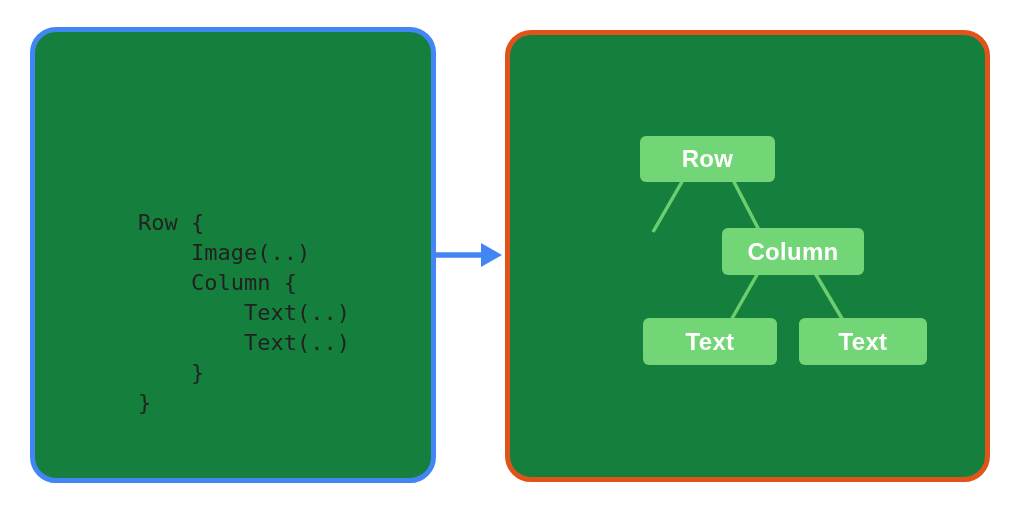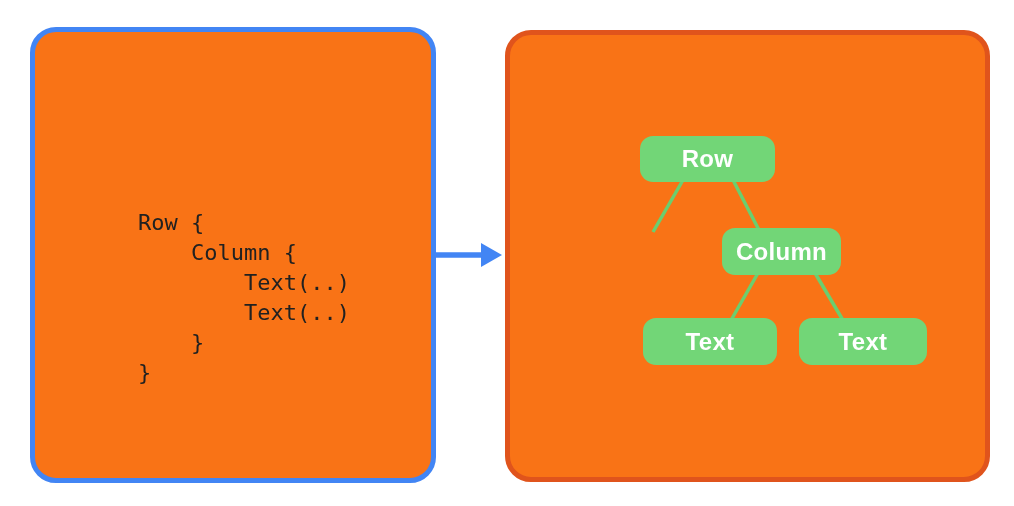--- a/index.html
+++ b/index.html
@@ -2,21 +2,21 @@
 <html style="--background: #FFFFFF; --code-panel-border: #4285F4; --tree-panel-border: #E0541C; --code-text: #212121; --node-fill: #72D677; --node-text: #FFFFFF; --edge-stroke: #6BCE6F; --arrow: #4285F4;"><head>
 <meta charset="utf-8">
 <style>
   html,body { margin:0; padding:0; background:#ffffff; }
   .canvas {
     position:relative; width:1014px; height:506px;
     background:var(--background,#ffffff);
     font-family:"Liberation Sans", sans-serif;
     overflow:hidden;
   }
-  .panel { position:absolute; background:#f97316; box-sizing:border-box; }
+  .panel { position:absolute; background:#15803d; box-sizing:border-box; }
   .panel-code {
     left:30px; top:27px; width:406px; height:456px;
     border:5px solid var(--code-panel-border,#4285F4);
     border-radius:26px;
   }
   .panel-tree {
     left:505px; top:30px; width:485px; height:452px;
     border:5px solid var(--tree-panel-border,#E0541C);
     border-radius:26px;
   }
@@ -27,39 +27,39 @@
     color:var(--code-text,#212121);
   }
   .code-line { white-space:pre; }
   .edges, .arrow { position:absolute; pointer-events:none; }
   .edges { left:0; top:0; width:1014px; height:506px; }
   .edge { stroke:var(--edge-stroke,#6BCE6F); stroke-width:3.5px; }
   .node {
     position:absolute; display:flex; align-items:center; justify-content:center;
     background:var(--node-fill,#72D677);
     color:var(--node-text,#ffffff);
-    border-radius:13px;
+    border-radius:6px;
     font-size:24px; font-weight:600; letter-spacing:0.3px;
   }
   .node-row    { left:640px; top:136px; width:135px; height:46px; }
   .node-image  { left:562px; top:228px; width:134px; height:47px; }
-  .node-column { left:722px; top:228px; width:119px; height:47px; }
+  .node-column { left:722px; top:228px; width:142px; height:47px; }
   .node-text1  { left:643px; top:318px; width:134px; height:47px; }
   .node-text2  { left:799px; top:318px; width:128px; height:47px; }
   .arrow { left:435px; top:242px; width:68px; height:26px; }
   .arrow-line { stroke:var(--arrow,#4285F4); stroke-width:5.5px; }
   .arrow-head { fill:var(--arrow,#4285F4); }
 </style>
 </head>
 <body>
 
 <div class="canvas">
 
   <div class="panel panel-code">
-    <pre class="code"><div class="code-line">Row {</div><div class="code-line">    Column {</div><div class="code-line">        Text(..)</div><div class="code-line">        Text(..)</div><div class="code-line">    }</div><div class="code-line">}</div></pre>
+    <pre class="code"><div class="code-line">Row {</div><div class="code-line">    Image(..)</div><div class="code-line">    Column {</div><div class="code-line">        Text(..)</div><div class="code-line">        Text(..)</div><div class="code-line">    }</div><div class="code-line">}</div></pre>
   </div>
 
   <div class="panel panel-tree"></div>
 
   <svg class="edges" viewBox="0 0 1014 506" xmlns="http://www.w3.org/2000/svg">
     <line class="edge" x1="683" y1="180" x2="653" y2="232"></line>
     <line class="edge" x1="733" y1="180" x2="760" y2="232"></line>
     <line class="edge" x1="758" y1="273" x2="730" y2="322"></line>
     <line class="edge" x1="815" y1="273" x2="844" y2="322"></line>
   </svg>

